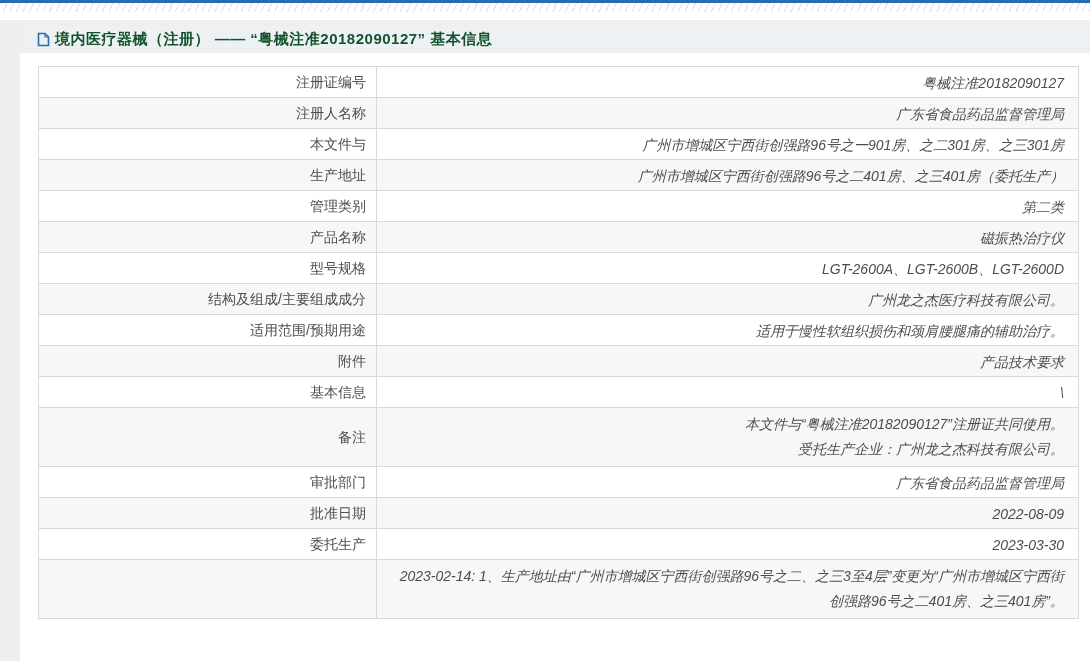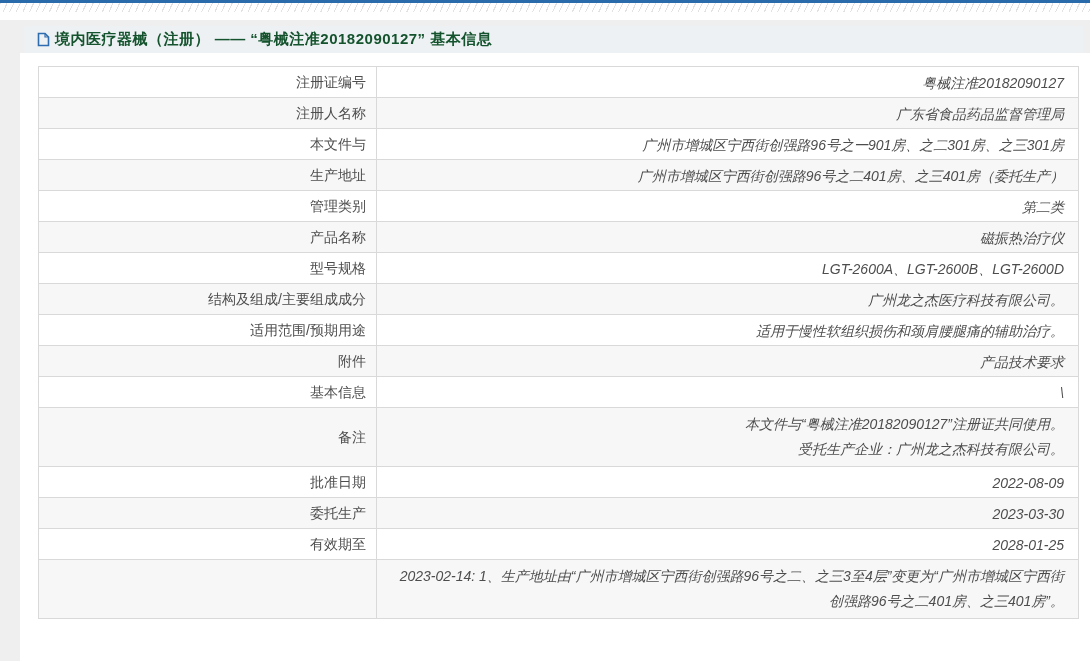--- a/index.html
+++ b/index.html
@@ -139,30 +139,30 @@
       <tr>
         <td class="cell-label">基本信息</td>
         <td class="cell-value">\</td>
       </tr>
       <tr class="row-remark">
         <td class="cell-label">备注</td>
         <td class="cell-value">本文件与“粤械注准20182090127”注册证共同使用。
 受托生产企业：广州龙之杰科技有限公司。</td>
       </tr>
       <tr>
+        <td class="cell-label">审批部门</td>
+        <td class="cell-value">广东省食品药品监督管理局</td>
+      </tr>
+      <tr>
         <td class="cell-label">批准日期</td>
         <td class="cell-value">2022-08-09</td>
       </tr>
       <tr>
         <td class="cell-label">委托生产</td>
         <td class="cell-value">2023-03-30</td>
-      </tr>
-      <tr>
-        <td class="cell-label">有效期至</td>
-        <td class="cell-value">2028-01-25</td>
       </tr>
       <tr class="row-change">
         <td class="cell-label"></td>
         <td class="cell-value">2023-02-14: 1、生产地址由“广州市增城区宁西街创强路96号之二、之三3至4层”变更为“广州市增城区宁西街创强路96号之二401房、之三401房”。</td>
       </tr>
     </tbody>
   </table>
 </div>
 
 </body></html>

